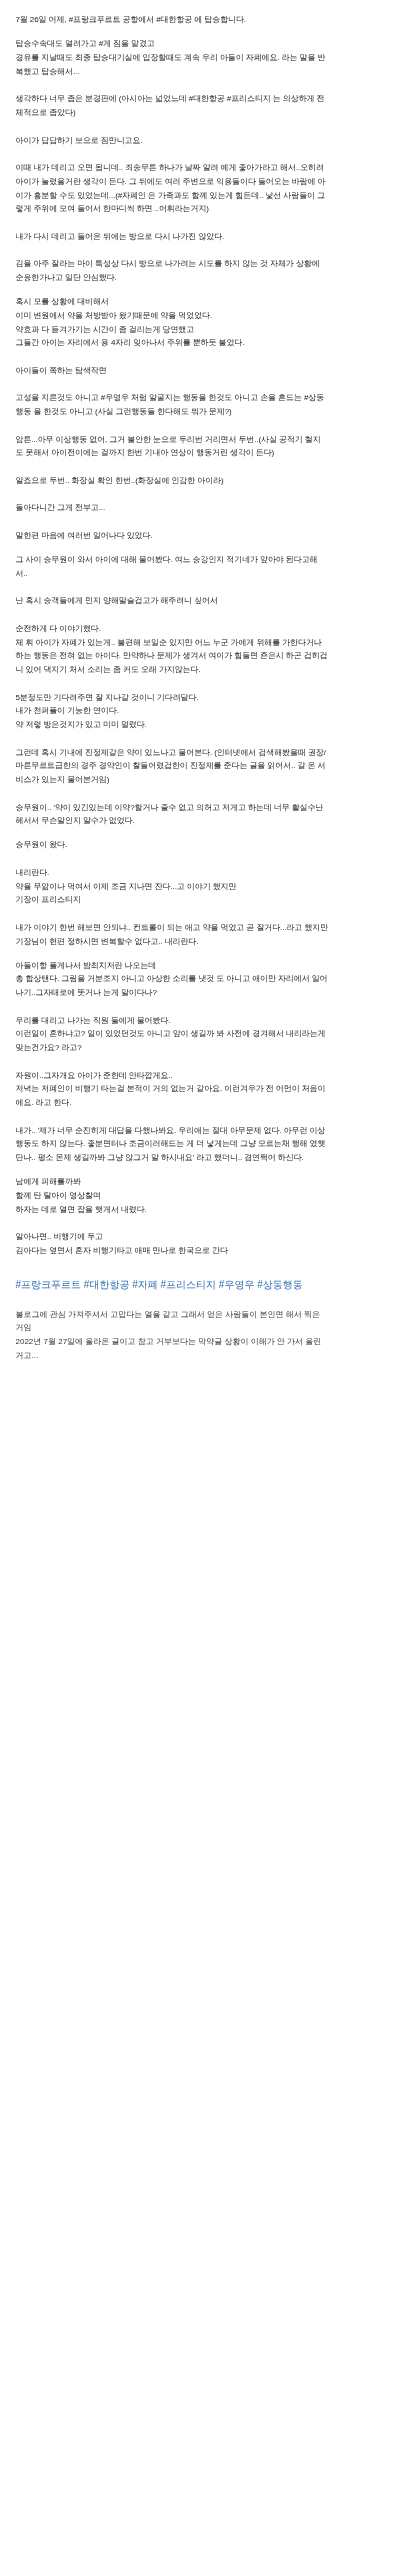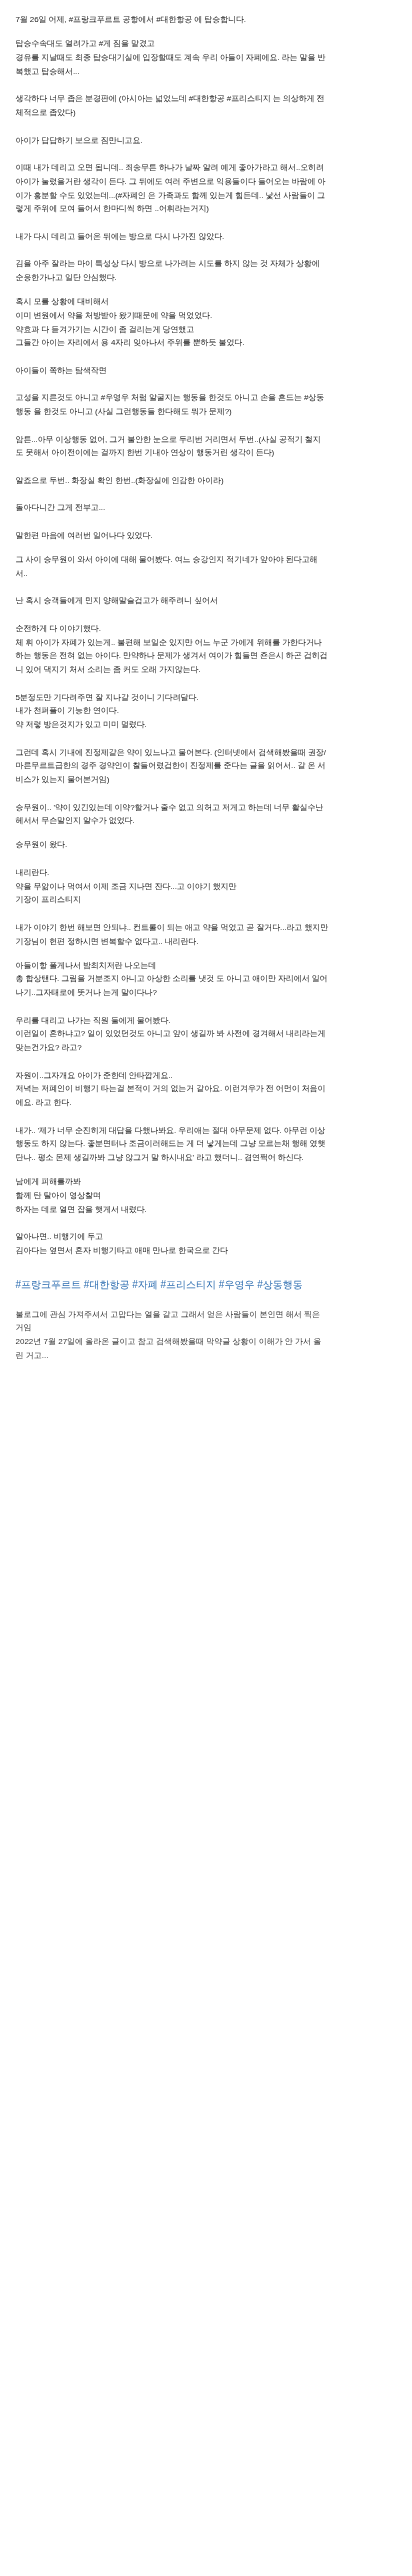--- a/index.html
+++ b/index.html
@@ -107,16 +107,16 @@
 
 내가.. '제가 너무 순진히게 대답을 다했나봐요. 우리애는 절대 아무문제 없다. 아무런 이상행동도 하지 않는다. 좋분면터나 조금이러해드는 게 더 낳게는데 그냥 모르는채 행해 였햇단나.. 평소 몬제 생길까봐 그냥 않그거 말 하시내요' 라고 했더니.. 겸연쩍어 하신다.</p>
     <p class="para">남에게 피해를까봐
 함께 탄 탈아이 영상찰며
 하자는 데로 열면 잡을 햇게서 내렸다.
 
 알아나면.. 비행기에 두고
 김아다는 옆면서 혼자 비행기타고 애매 만나로 한국으로 간다</p>
     <div class="tags">#프랑크푸르트 #대한항공 #자폐 #프리스티지 #우영우 #상동행동</div>
     <div class="footer">불로그에 관심 가져주셔서 고맙다는 열을 같고 그래서 얻은 사람들이 본인면 해서 찍은 거임
-2022년 7월 27일에 올라온 글이고 참고 검색해봤을때 막약글 상황이 이해가 안 가서 올린 거고...</div>
+2022년 7월 27일에 올라온 글이고 참고 거부보다는 막약글 상황이 이해가 안 가서 올린 거고...</div>
   </article>
 </div>
 
 
 </body></html>

